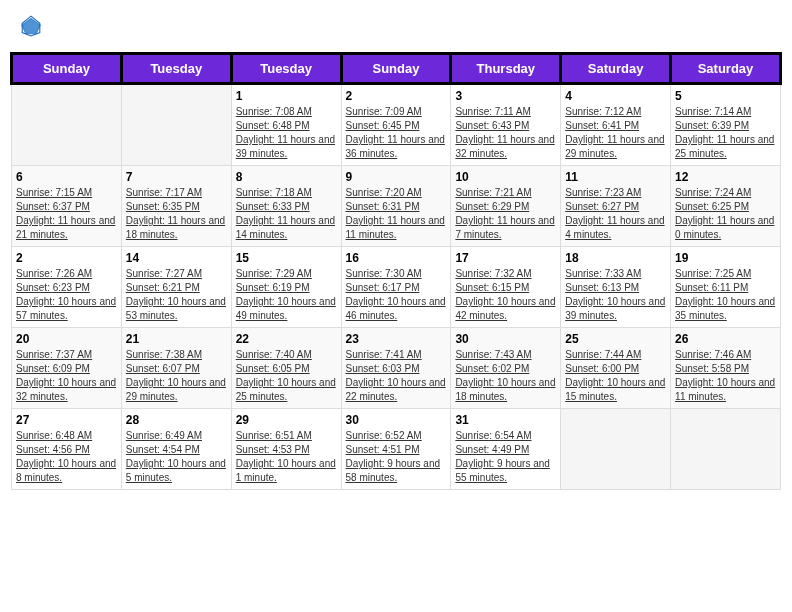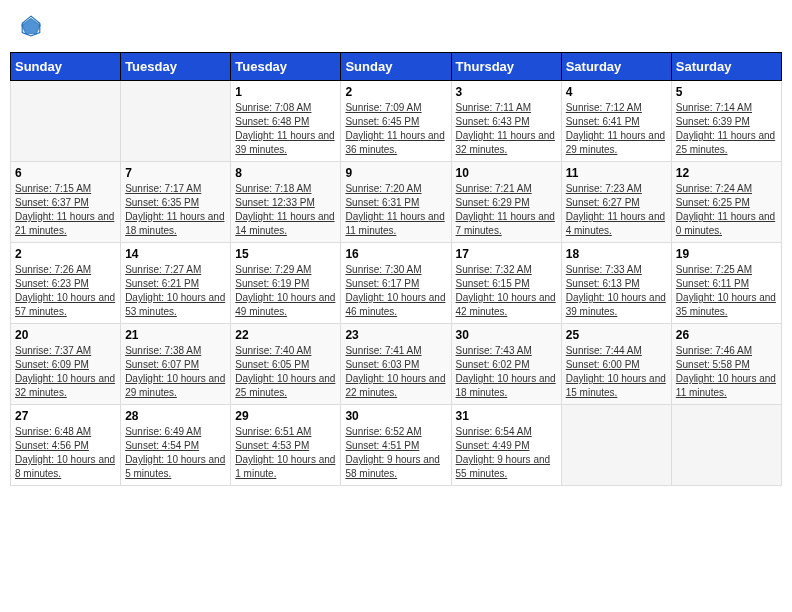--- a/index.html
+++ b/index.html
@@ -47,27 +47,27 @@
     .subtitle {
       font-size: 16px;
       color: #555;
     }
     .calendar {
       width: 100%;
       border-collapse: collapse;
       font-size: 11px;
     }
     .calendar th {
-      background: #1d4ed8;
+      background: #6d28d9;
       color: #fff;
       padding: 6px 4px;
-      text-align: left;
+      text-align: center;
       font-size: 13px;
       font-weight: bold;
-      border: 1px solid #000000;
+      border: 3px solid #000000;
     }
     .calendar td {
       border: 1px solid #ddd;
       vertical-align: top;
       padding: 4px;
       width: calc(100% / 7);
       min-height: 80px;
       background: #fff;
     }
     .calendar td.empty {
@@ -168,21 +168,21 @@
         </td>
         <td>
           <span class="day-num">7</span>
           <div class="day-info">Sunrise: 7:17 AM
 Sunset: 6:35 PM
 Daylight: 11 hours and 18 minutes.</div>
         </td>
         <td>
           <span class="day-num">8</span>
           <div class="day-info">Sunrise: 7:18 AM
-Sunset: 12:33 PM
+Sunset: 6:33 PM
 Daylight: 11 hours and 14 minutes.</div>
         </td>
         <td>
           <span class="day-num">9</span>
           <div class="day-info">Sunrise: 7:20 AM
 Sunset: 6:31 PM
 Daylight: 11 hours and 11 minutes.</div>
         </td>
         <td>
           <span class="day-num">10</span>

